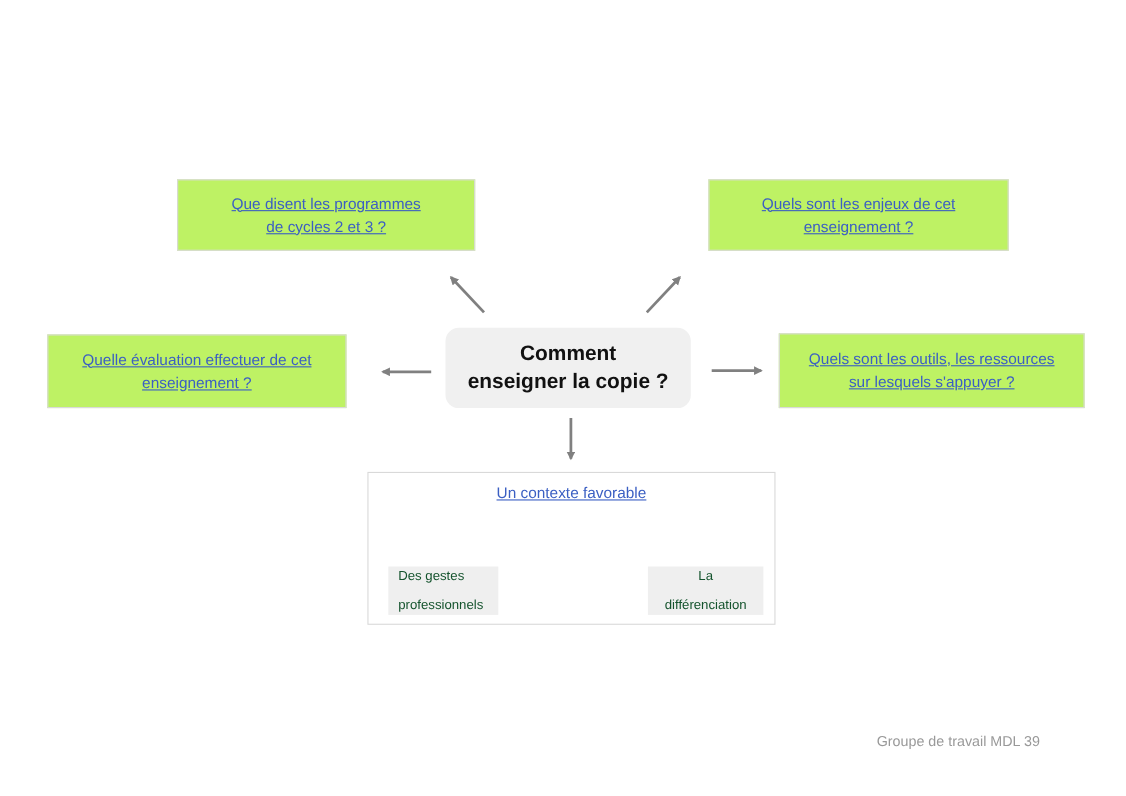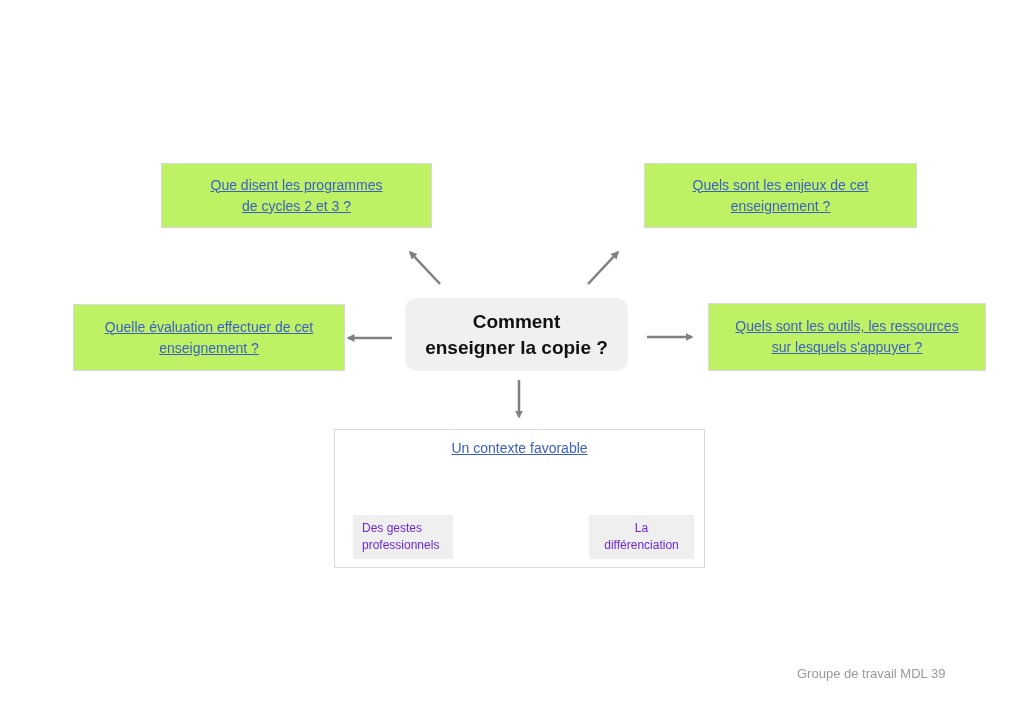--- a/index.html
+++ b/index.html
@@ -51,21 +51,21 @@
     justify-content: center;
     text-align: center;
     font-weight: bold;
     font-size: 19px;
     line-height: 26px;
     color: #111111;
   }
   .center-node span { display: block; }
   .node-top-left  { left: 161px; top: 163px; width: 271px; height: 65px; }
   .node-top-right { left: 609px; top: 163px; width: 273px; height: 65px; margin-left: 35px; }
-  .node-left      { left: 73px;  top: 304px; width: 272px; height: 67px; }
+  .node-left      { left: 43px;  top: 304px; width: 272px; height: 67px; }
   .node-right     { left: 708px; top: 303px; width: 278px; height: 68px; }
   .context-box {
     position: absolute;
     left: 334px; top: 429px;
     width: 371px; height: 139px;
     border: 1px solid #d9d9d9;
     background: #ffffff;
     box-sizing: border-box;
   }
   .context-title {
@@ -74,24 +74,24 @@
     width: 100%;
     text-align: center;
   }
   .sub-item {
     position: absolute;
     top: 85px;
     height: 44px;
     background: #efefef;
     font-size: 12px;
     line-height: 17px;
-    color: #6d28d9;
+    color: #14532d;
     display: flex;
     flex-direction: column;
-    justify-content: center;
+    justify-content: space-between;
     box-sizing: border-box;
   }
   .sub-item span { display: block; }
   .sub-0 { left: 18px;  width: 100px; align-items: flex-start; padding-left: 9px; text-align: left; }
   .sub-1 { left: 131px; width: 105px; align-items: flex-start; padding-left: 9px; text-align: left; }
   .sub-2 { left: 254px; width: 105px; align-items: center; text-align: center; }
   .footer-note {
     position: absolute;
     left: 797px; top: 666px;
     font-size: 13px;

